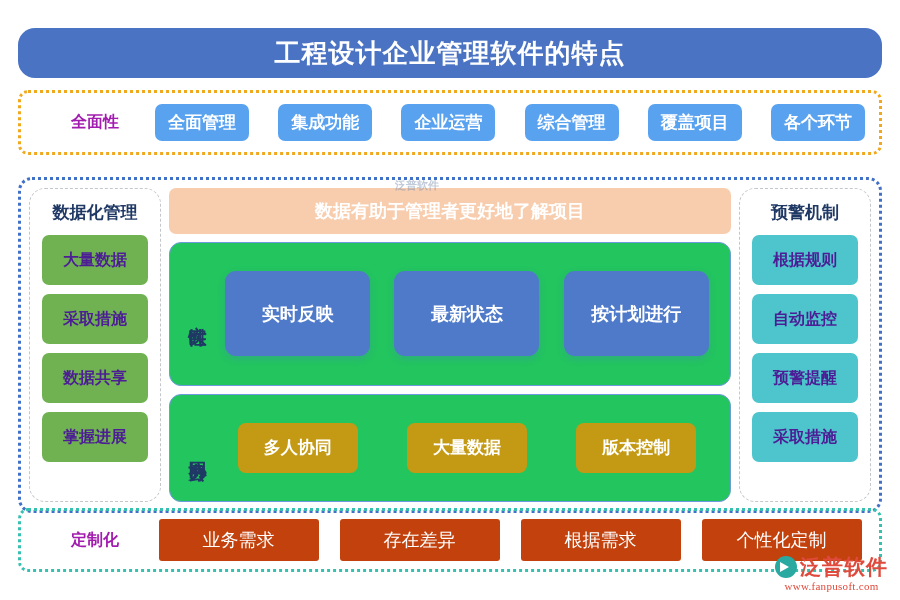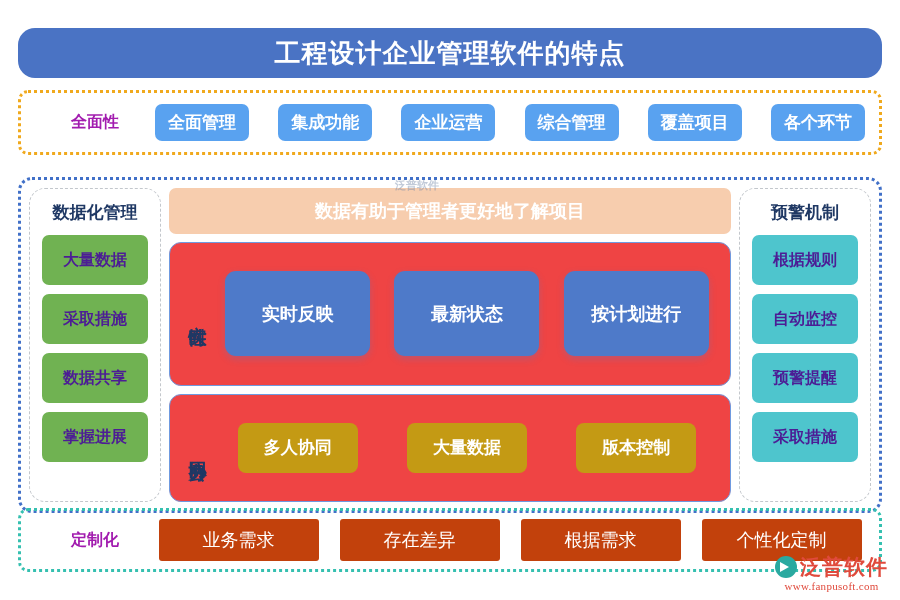--- a/index.html
+++ b/index.html
@@ -147,21 +147,21 @@
     color: #ffffff;
     font-size: 18px;
     font-weight: bold;
     flex: 0 0 auto;
   }
 
   .group-box {
     box-sizing: border-box;
     border: 1.5px solid #6f9ae0;
     border-radius: 12px;
-    background: #ef4444;
+    background: #22c55e;
     display: flex;
     align-items: center;
     padding: 6px 14px 6px 6px;
     flex: 1 1 auto;
     min-height: 0;
   }
   .v-label {
     writing-mode: vertical-rl;
     text-orientation: upright;
     color: #1f3864;

